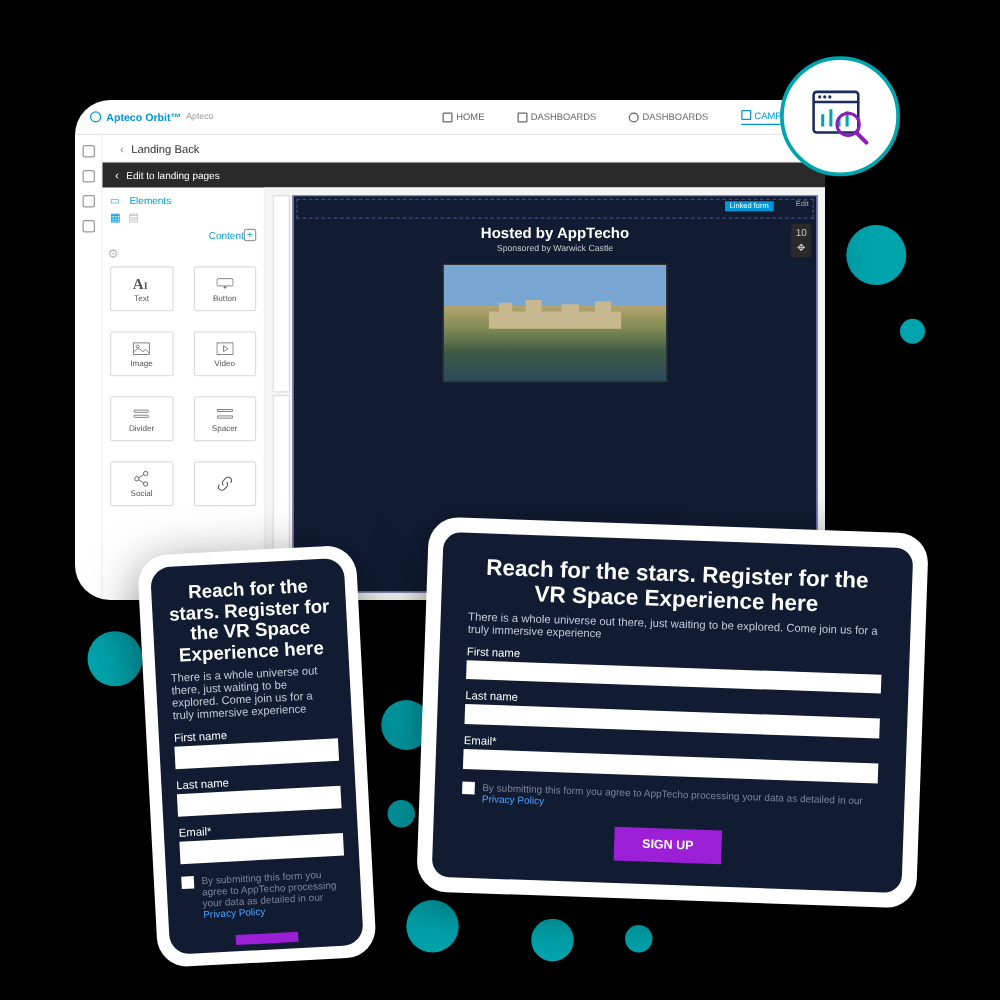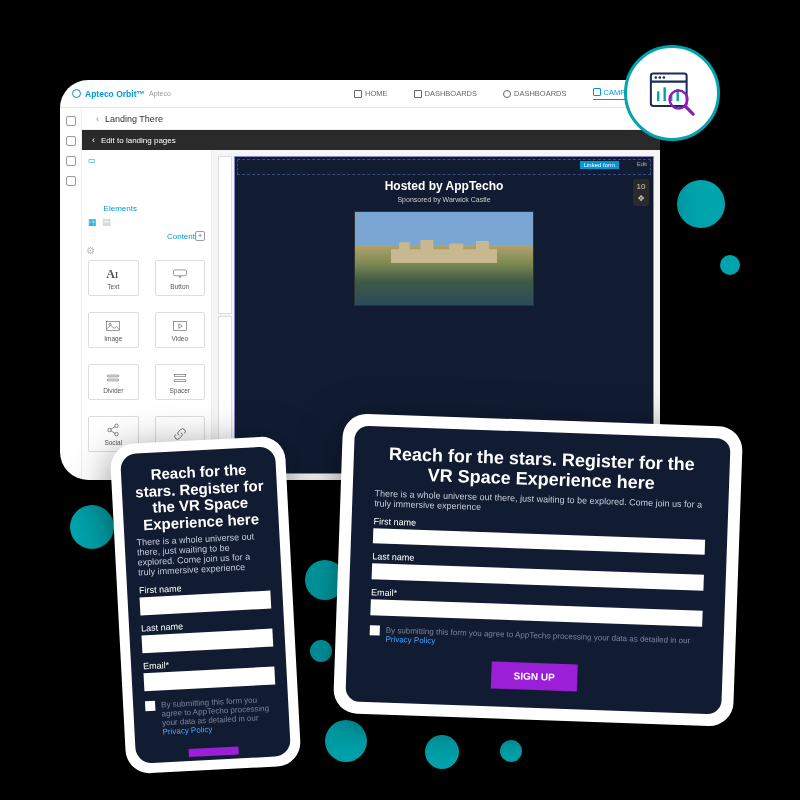--- a/index.html
+++ b/index.html
@@ -68,21 +68,21 @@
   .editorrow { flex: 1; display: flex; }
 
   .elements {
     width: 130px;
     border-right: 1px solid #eee;
     padding: 6px;
     font-size: 8px;
   }
   .eltabs { display: flex; gap: 8px; margin-bottom: 4px; }
   .eltabs .tab { color: #999; cursor: pointer; }
-  .eltabs .tab.active { color: #0098d8; margin-top: 48px; }
+  .eltabs .tab.active { color: #0098d8; }
   .elhead { display: flex; justify-content: flex-end; align-items: center; color: #0098d8; font-size: 8px; margin: 4px 0; }
   .elhead .plus { width: 10px; height: 10px; border: 1px solid #999; border-radius: 2px; text-align: center; line-height: 8px; font-size: 8px; cursor: pointer; }
   .elgrid { display: grid; grid-template-columns: 1fr 1fr; gap: 16px; }
   .elcard {
     border: 1px solid #ddd; border-radius: 2px;
     height: 36px;
     display: flex; flex-direction: column;
     align-items: center; justify-content: center;
     gap: 2px; cursor: pointer;
     font-size: 6.5px; color: #555;
@@ -226,21 +226,21 @@
     <div class="sidecol">
       <div class="sideicon"></div>
       <div class="sideicon"></div>
       <div class="sideicon"></div>
       <div class="sideicon"></div>
     </div>
 
     <div class="rightpanel">
       <div class="crumbbar">
         <span class="chev">‹</span>
-        <span>Landing There</span>
+        <span>Landing Back</span>
       </div>
       <div class="blackbar">
         <span class="chev">‹</span>
         <span>Edit to landing pages</span>
       </div>
 
       <div class="editorrow">
         <div class="elements">
           <div class="eltabs">
             <span style="color:#0098d8;">▭</span>

